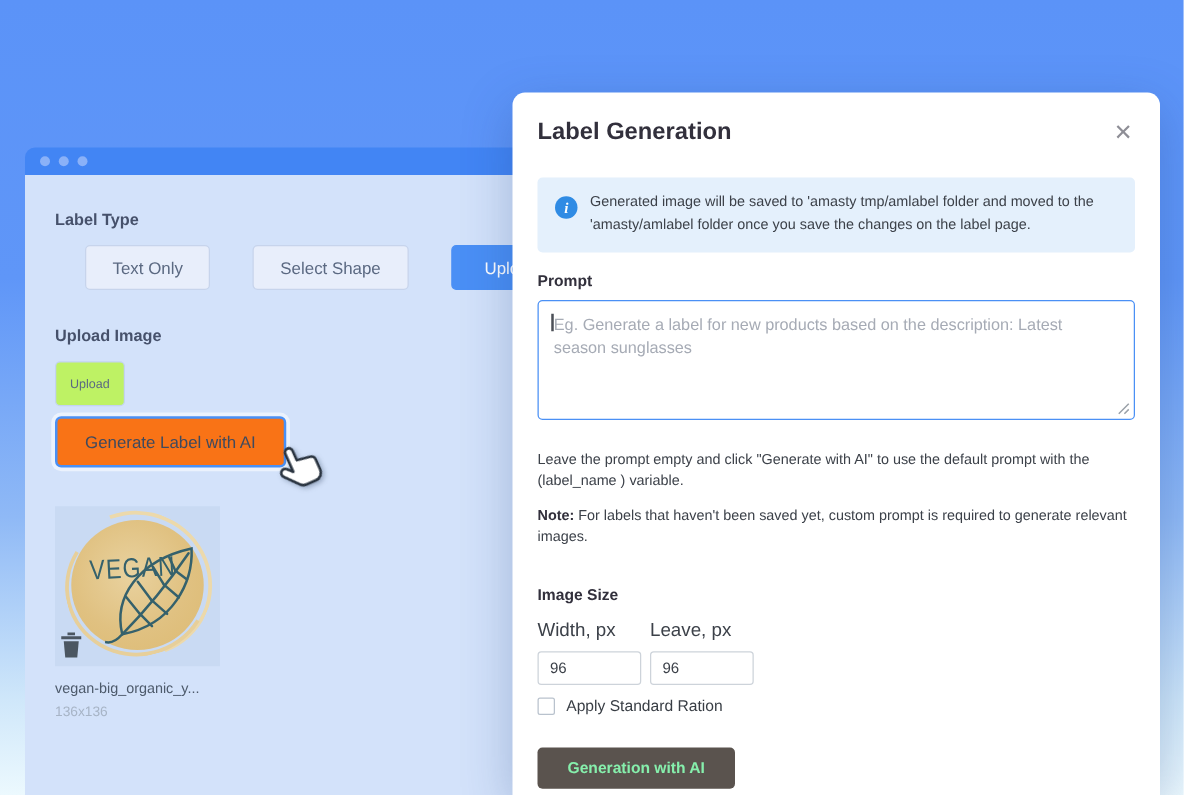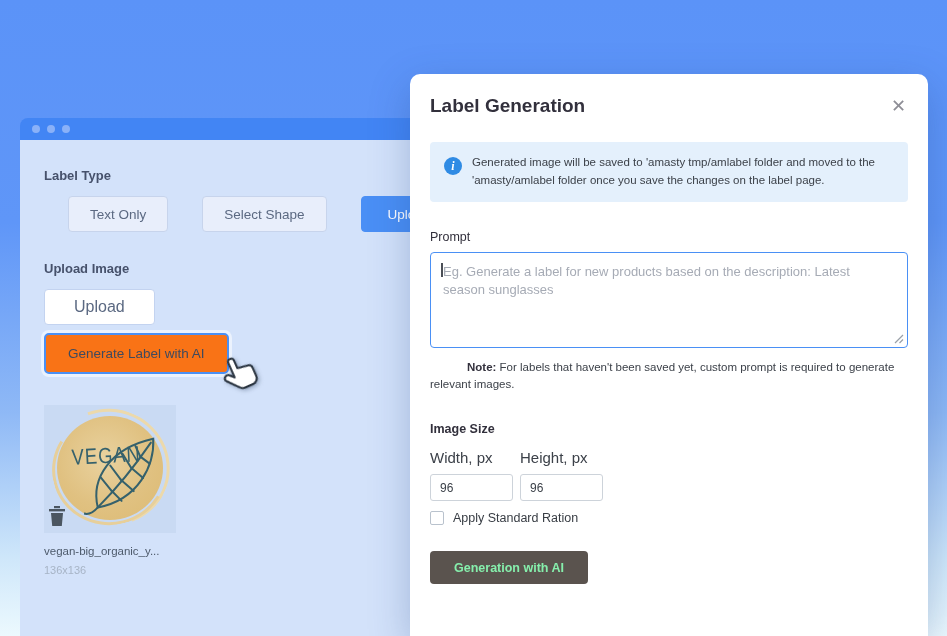--- a/index.html
+++ b/index.html
@@ -23,22 +23,22 @@
   .sec-heading{ font-size:13px; font-weight:bold; color:#46516b; margin-bottom:13px; }
   .btn-row{ display:flex; gap:10px; }
   .ltbtn{
     height:36px; padding:0 21px; display:inline-flex; align-items:center; justify-content:center;
     font-size:13.5px; color:#5b6982; background:#e8eefb; border:1px solid #c7d4ec; border-radius:4px;
     cursor:pointer; white-space:nowrap;margin-left:24px;
   }
   .ltbtn.active{ background:#4a8ff5; border-color:#4a8ff5; color:#fff; padding:0 26px; }
   .upload-head{ margin-top:29px; }
   .ubtn{
-    height:36px; padding:0 29px; display:inline-flex; align-items:center; width:max-content;
-    font-size:16px; color:#5b6982; background:#ffffff; border:1px solid #c3d3f0; border-radius:4px;
+    height:36px; padding:0 11px; display:inline-flex; align-items:center; width:max-content;
+    font-size:10px; color:#5b6982; background:#bef264; border:1px solid #c3d3f0; border-radius:4px;
     margin-bottom:8px; cursor:pointer; white-space:nowrap;
   }
   .gen-wrap{ position:relative; width:max-content; }
   .gen-btn{
     height:41px; padding:0 22px; display:inline-flex; align-items:center;
     font-size:13.5px; color:#3f4a5e; background:#f97316; border:2px solid #4a90f5; border-radius:5px;
     box-shadow:0 0 0 3px rgba(255,255,255,0.55); cursor:pointer; white-space:nowrap;
   }
   .hand-cursor{ position:absolute; left:176px; top:20px; width:42px; height:42px; z-index:3;
     filter:drop-shadow(1px 2px 2px rgba(40,60,90,.35)); }
@@ -74,33 +74,33 @@
   .close-btn{ font-size:18px; color:#8e8e96; cursor:pointer; line-height:1; padding:2px; }
   .banner{
     margin-top:25px; background:#e4f0fc; border-radius:4px; padding:12px 14px;
     display:flex; gap:10px; font-size:11.5px; line-height:1.55; color:#3c4149;
   }
   .info-icon{
     flex:none; width:18px; height:18px; border-radius:50%; background:#2f8be4; color:#fff;
     display:flex; align-items:center; justify-content:center; margin-top:3px;
     font-family:"Liberation Serif", serif; font-style:italic; font-weight:bold; font-size:12px;
   }
-  .prompt-label{ margin-top:28px; font-size:12.5px; font-weight:normal; color:#32303c; }
+  .prompt-label{ margin-top:16px; font-size:12.5px; font-weight:bold; color:#32303c; }
   .ta-wrap{ position:relative; margin-top:8px; }
   .ta-wrap textarea{
     display:block; width:100%; height:96px; border:1px solid #4a90f5; border-radius:4px;
     padding:10px 12px; font-size:13px; line-height:1.45; color:#3c4149; resize:none; outline:none;
     font-family:"Liberation Sans", sans-serif;
   }
   .ta-wrap textarea::placeholder{ color:#a6abb5; opacity:1; }
   .caret{ position:absolute; left:11px; top:11px; width:1.5px; height:14px; background:#4b4f57; }
   .resize-handle{ position:absolute; right:4px; bottom:4px; cursor:nwse-resize; }
   .help{ margin-top:24px; font-size:11.5px; line-height:1.5; color:#3c4149; }
   .note{ margin-top:11px; font-size:11.5px; line-height:1.5; color:#3c4149; }
-  .note b{ color:#32303c;margin-left:37px; }
+  .note b{ color:#32303c; }
   .size-heading{ margin-top:29px; font-size:12.5px; font-weight:bold; color:#32303c; }
   .size-row{ margin-top:13px; display:flex; gap:7px; }
   .field{ width:83px; }
   .field label{ display:block; font-size:15px; color:#3c4149; margin-bottom:8px; }
   .field input{
     width:100%; height:27px; border:1px solid #cdd3da; border-radius:3px; padding:0 9px;
     font-size:12px; color:#3c4149; font-family:"Liberation Sans", sans-serif; outline:none;
   }
   .cb-row{ margin-top:10px; display:flex; gap:9px; cursor:pointer; }
   .cbox{ width:14px; height:14px; border:1px solid #b9c2cd; border-radius:2px; background:#fff; }
@@ -182,30 +182,31 @@
 
     <div class="prompt-label">Prompt</div>
     <div class="ta-wrap">
       <textarea placeholder="Eg. Generate a label for new products based on the description: Latest season sunglasses" style=""></textarea>
       <span class="caret"></span>
       <svg class="resize-handle" width="10" height="10" viewBox="0 0 10 10">
         <path d="M9 1 L1 9 M9 5.5 L5.5 9" stroke="#9aa0a8" stroke-width="1.2" fill="none"></path>
       </svg>
     </div>
 
+    <div class="help">Leave the prompt empty and click "Generate with AI" to use the default prompt with the (label_name ) variable.</div>
     <div class="note"><b>Note:</b><span> For labels that haven't been saved yet, custom prompt is required to generate relevant images.</span></div>
 
     <div class="size-heading">Image Size</div>
     <div class="size-row">
       <div class="field">
         <label>Width, px</label>
         <input value="96" style="">
       </div>
       <div class="field">
-        <label>Height, px</label>
+        <label>Leave, px</label>
         <input value="96" style="">
       </div>
     </div>
 
     <div class="cb-row">
       <span class="cbox"></span>
       <span class="cb-label">Apply Standard Ration</span>
     </div>
 
     <button class="submit-btn">Generation with AI</button>

